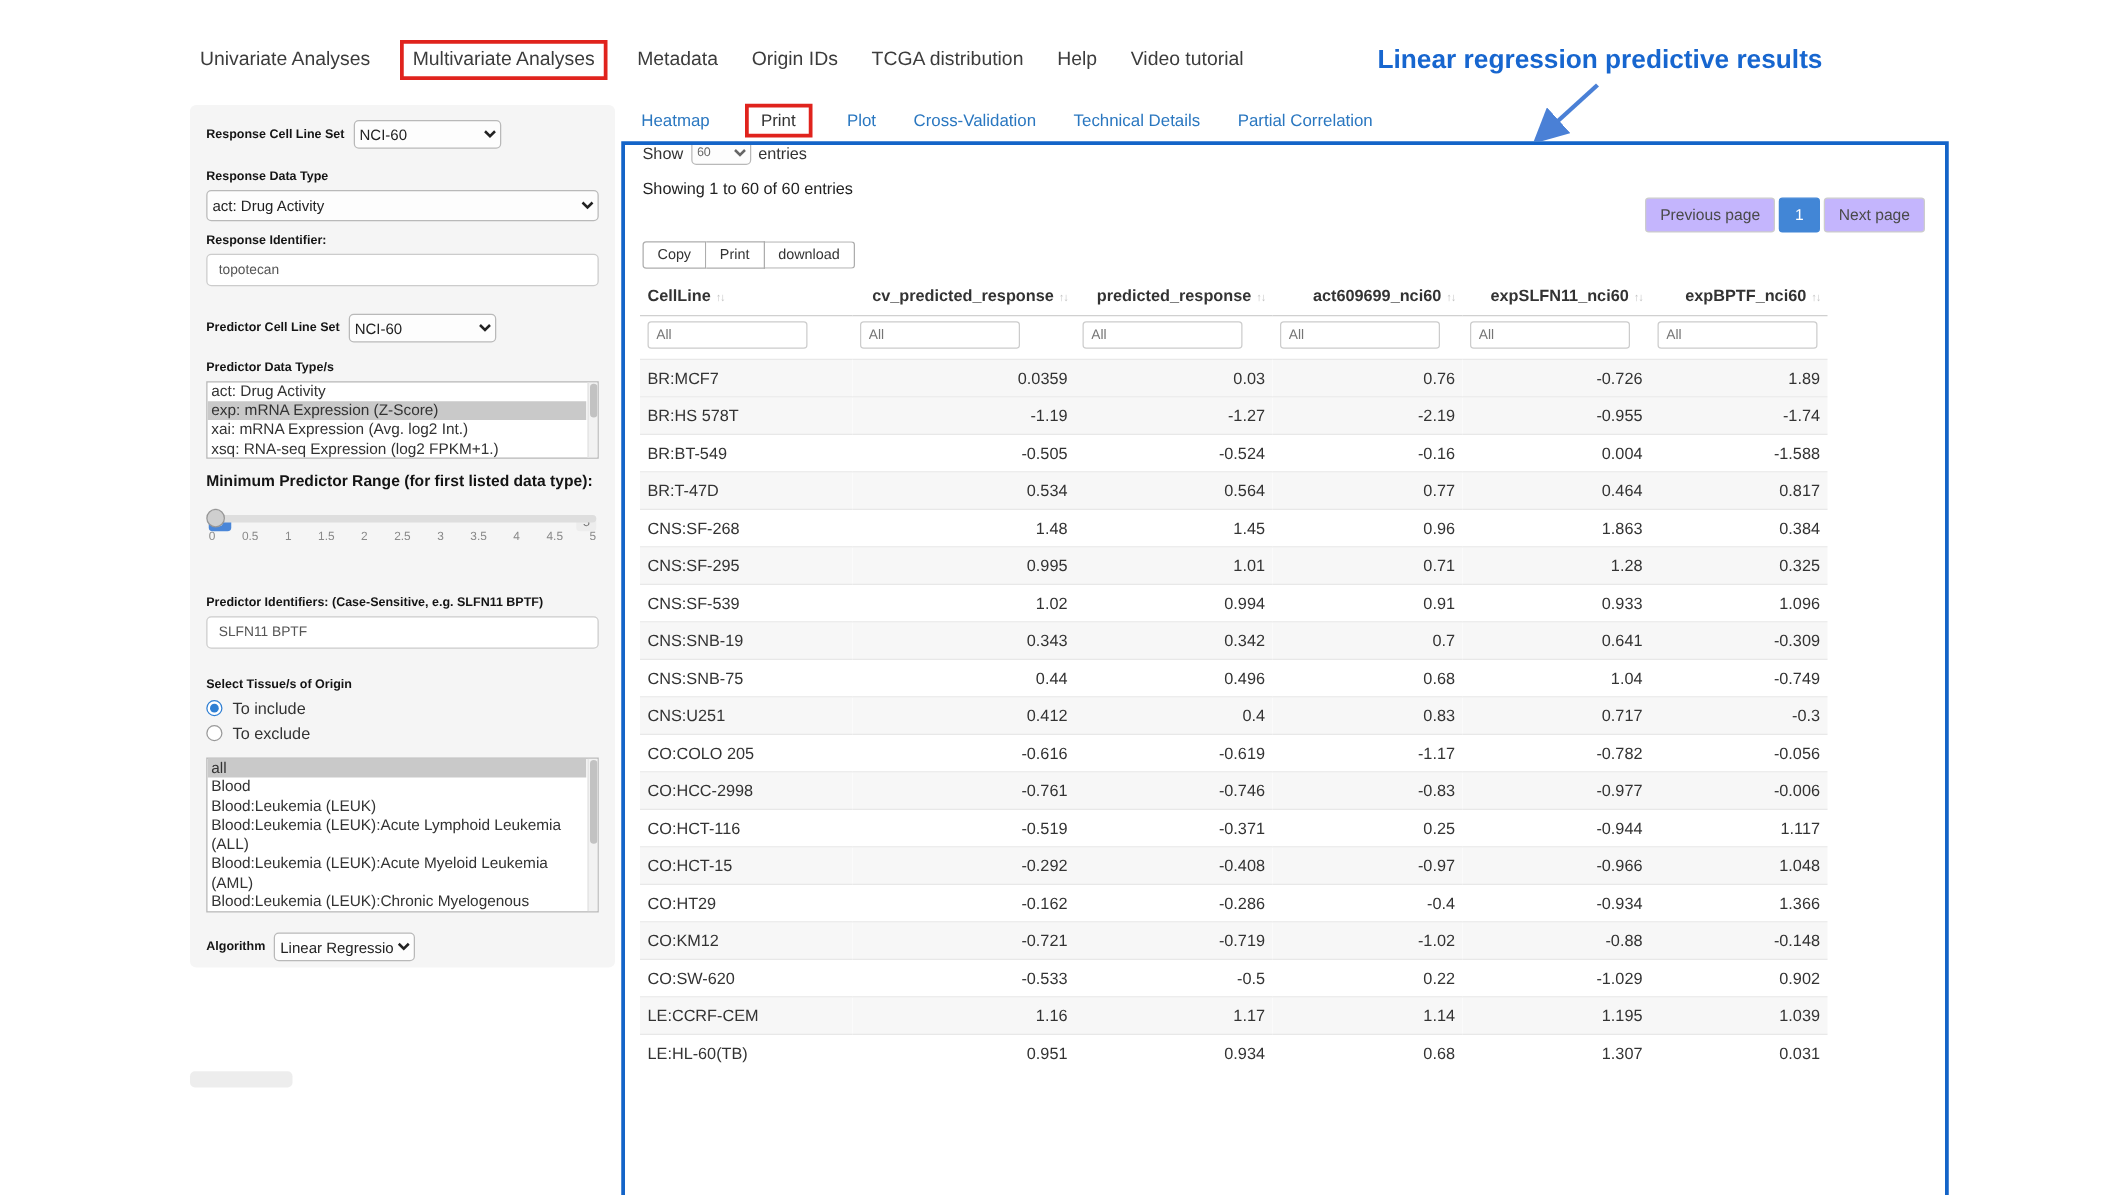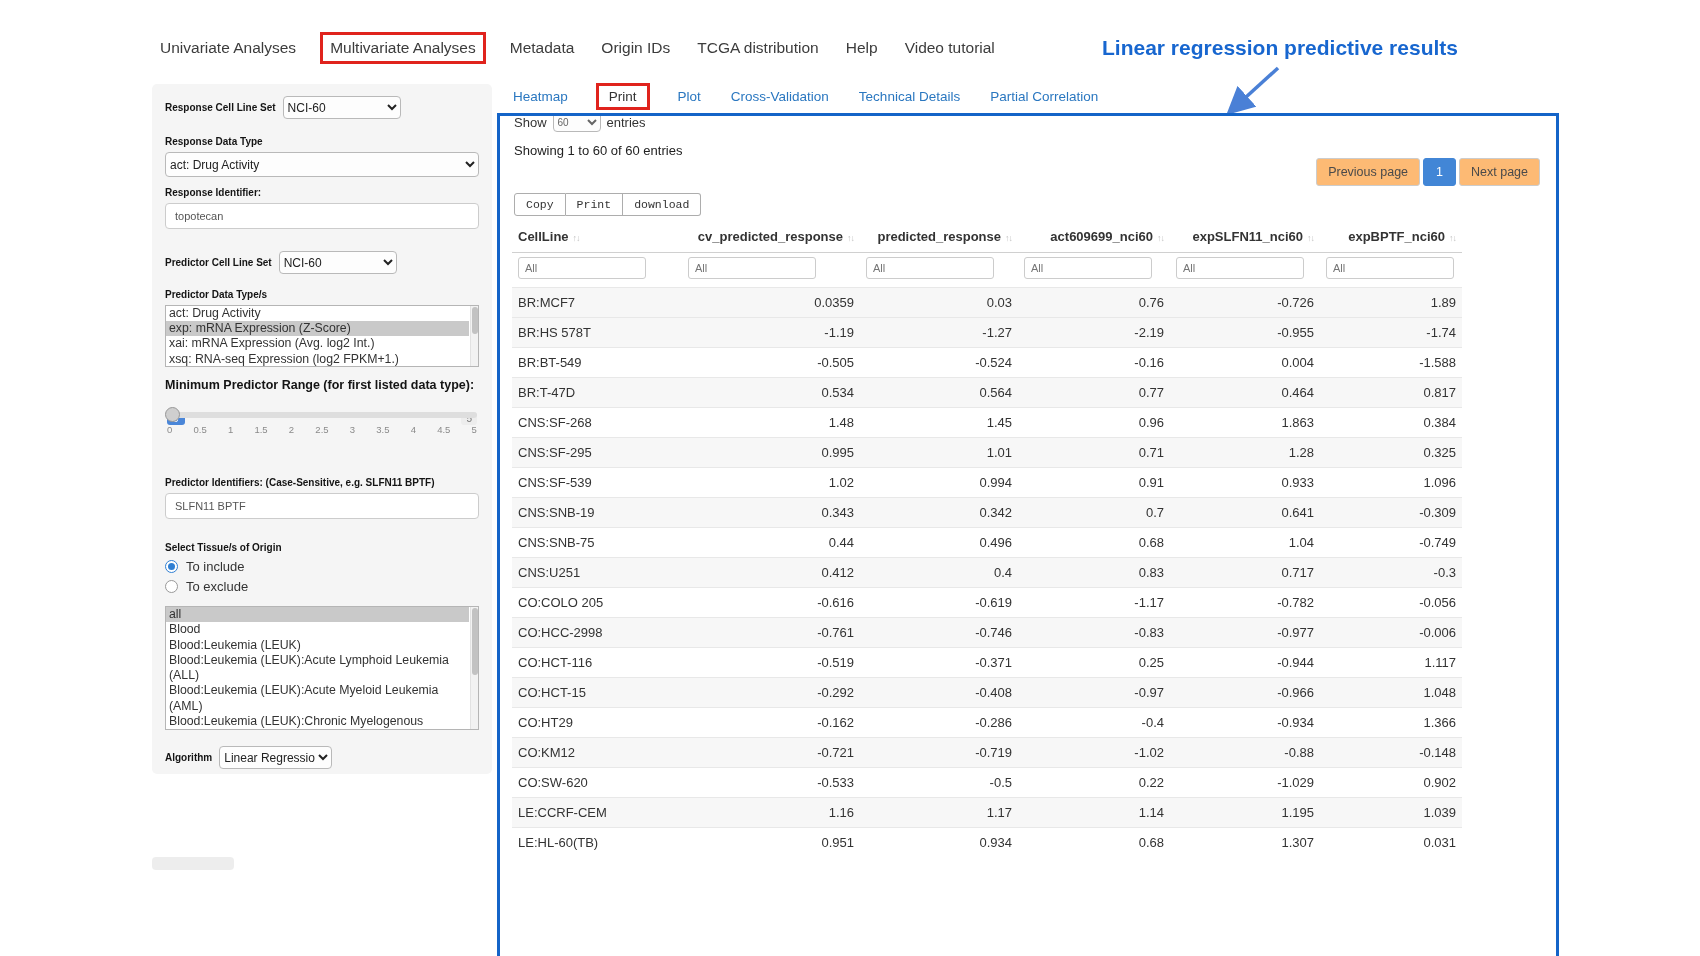--- a/index.html
+++ b/index.html
@@ -65,26 +65,26 @@
   .tab.active{color:#333}
   .tab.red-box{border:3px solid var(--red);padding:3px 10px;margin:-3px -2px}
 
   
   .panel{position:absolute;left:497px;top:113px;width:1062px;height:894px;
          border:3px solid var(--blue);background:#fff;overflow:hidden}
   .show-row{position:absolute;left:14px;top:-4px;display:flex;align-items:center;gap:6px;font-size:13px}
   .show-row select{height:20px;font-size:10px;width:48px;color:#666}
   .showing-text{position:absolute;left:14px;top:27px;font-size:13px;color:#222}
   .pagination{position:absolute;right:16px;top:42px;display:flex;gap:3px}
-  .pg-btn{border:1px solid #ccc;background:#fdba74;color:#4a4a4a;font-size:12.5px;padding:6px 11px;
+  .pg-btn{border:1px solid #ccc;background:#c4b5fd;color:#4a4a4a;font-size:12.5px;padding:6px 11px;
           border-radius:3px;font-family:inherit;cursor:pointer}
   .pg-btn.active{background:var(--pgblue);border-color:var(--pgblue);color:#fff;padding:6px 12px}
   .export{position:absolute;left:14px;top:77px;display:flex}
   .exp-btn{border:1px solid #adadad;background:#fff;font-size:11.5px;color:#333;padding:4px 11px;
-           font-family:Liberation Mono, monospace;cursor:pointer}
+           font-family:Liberation Sans, sans-serif;cursor:pointer}
   .exp-btn:first-child{border-radius:3px 0 0 3px}
   .exp-btn:last-child{border-radius:0 3px 3px 0}
   .exp-btn + .exp-btn{border-left:none}
 
   
   .tablewrap{position:absolute;left:12px;top:105px;width:950px}
   table{border-collapse:collapse;width:100%;font-size:13px;table-layout:fixed}
   th{font-weight:bold;padding:8px 6px;border-bottom:1px solid #d0d0d0;white-space:nowrap;cursor:pointer}
   th.txt{text-align:left}
   th.num{text-align:right}

